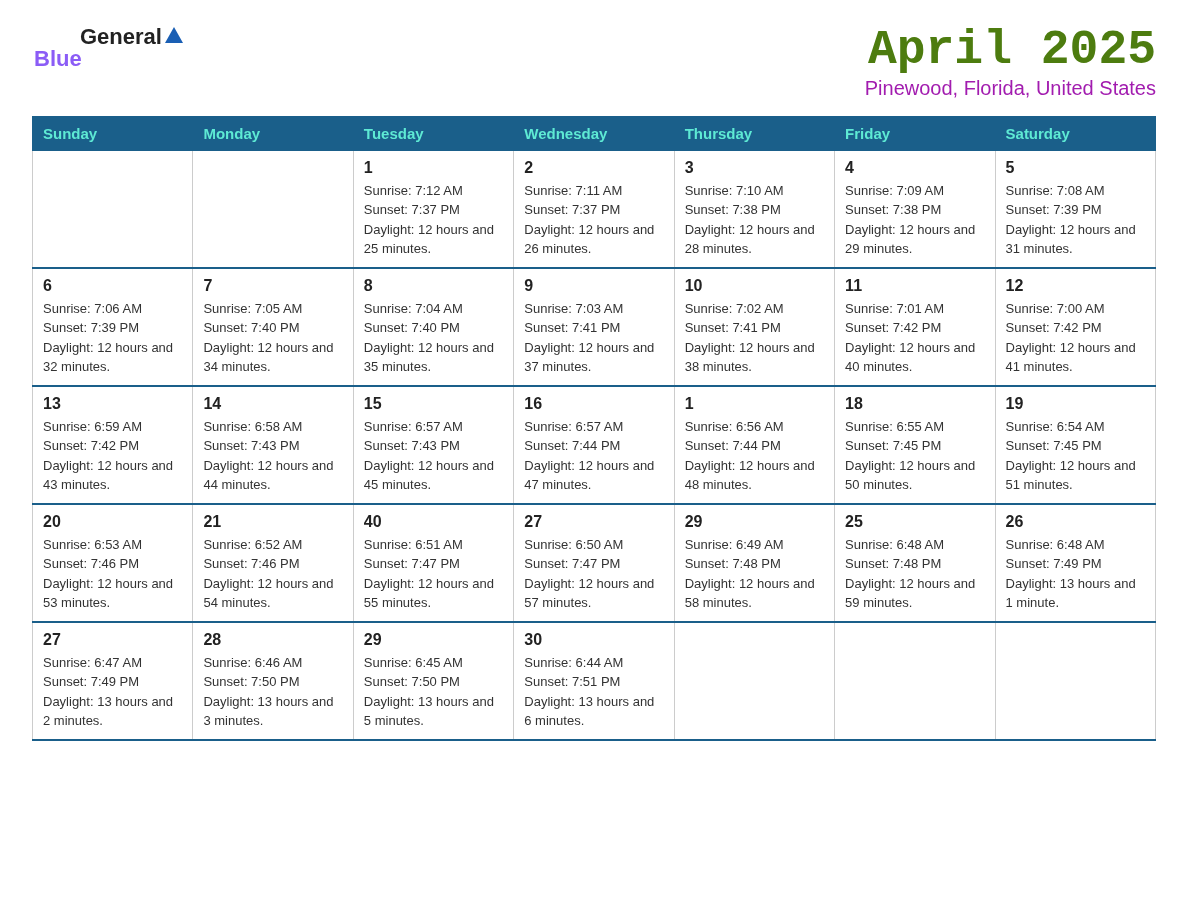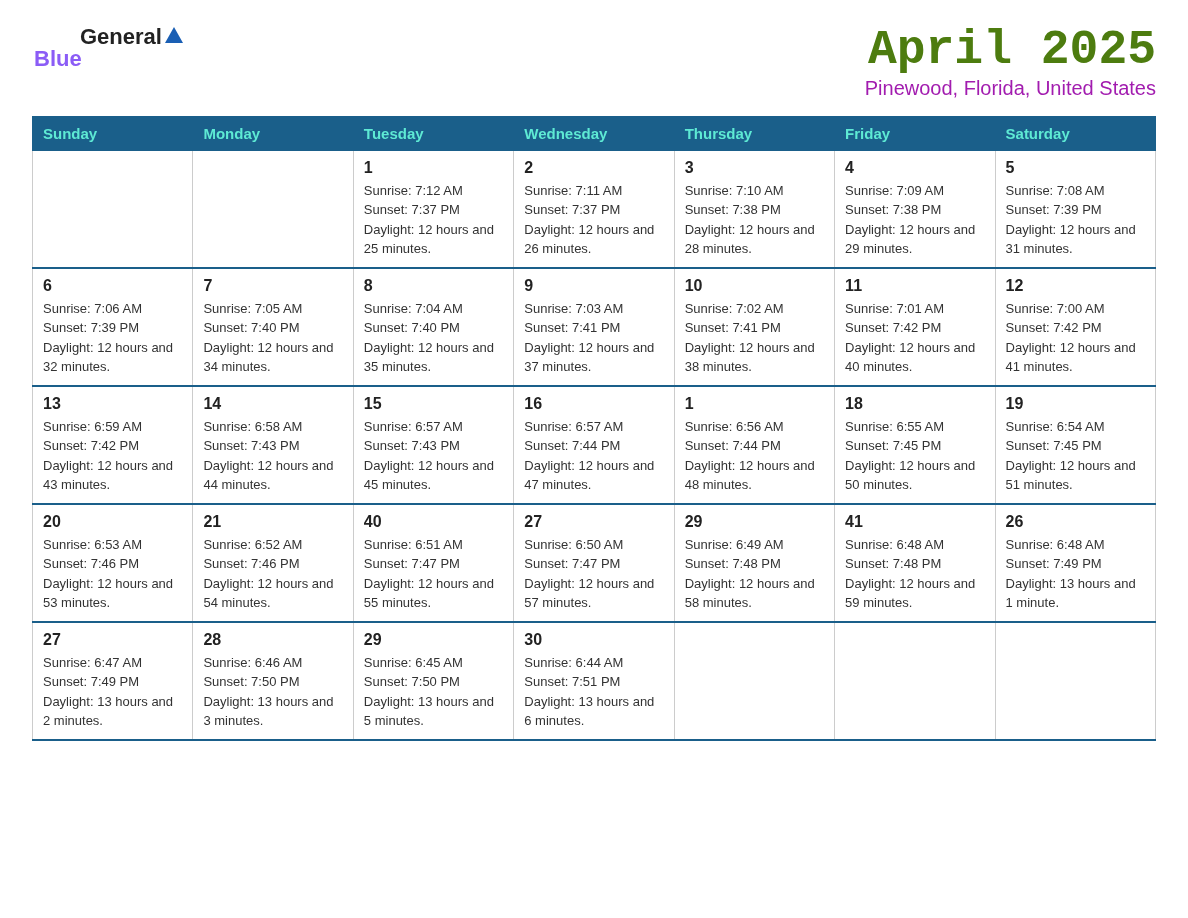--- a/index.html
+++ b/index.html
@@ -237,21 +237,21 @@
         </td>
         <td>
           <span class="day-number">27</span>
           <div class="day-info">Sunrise: 6:50 AM<br>Sunset: 7:47 PM<br>Daylight: 12 hours and 57 minutes.</div>
         </td>
         <td>
           <span class="day-number">29</span>
           <div class="day-info">Sunrise: 6:49 AM<br>Sunset: 7:48 PM<br>Daylight: 12 hours and 58 minutes.</div>
         </td>
         <td>
-          <span class="day-number">41</span>
+          <span class="day-number">25</span>
           <div class="day-info">Sunrise: 6:48 AM<br>Sunset: 7:48 PM<br>Daylight: 12 hours and 59 minutes.</div>
         </td>
         <td>
           <span class="day-number">26</span>
           <div class="day-info">Sunrise: 6:48 AM<br>Sunset: 7:49 PM<br>Daylight: 13 hours and 1 minute.</div>
         </td>
       </tr>
       <tr>
         <td>
           <span class="day-number">27</span>

